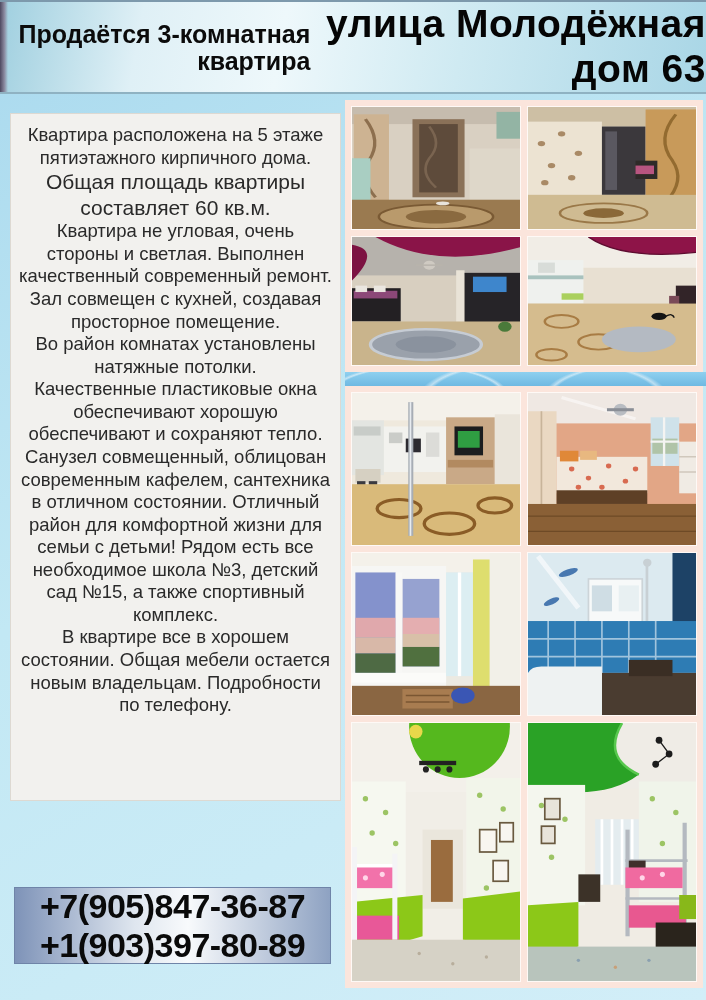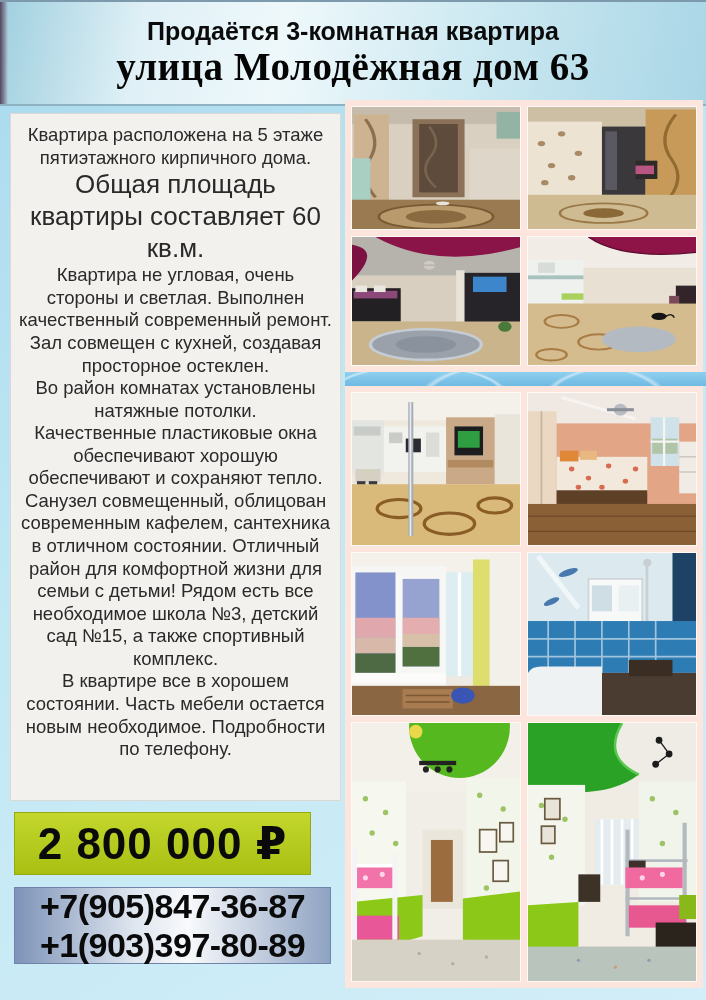--- a/index.html
+++ b/index.html
@@ -1,34 +1,34 @@
 <!DOCTYPE html>
 <html lang="ru"><head>
 <meta charset="utf-8">
 <style>
   html,body{margin:0;padding:0;}
   body{font-family:"Liberation Sans","DejaVu Sans",sans-serif;}
   .page{position:relative;width:706px;height:1000px;overflow:hidden;
     background:linear-gradient(150deg,#a9d9ee 0%,#c2e8f4 45%,#d2eef8 100%);}
   
-  .header{position:absolute;left:0;top:0;width:706px;height:106px;box-sizing:border-box;
+  .header{position:absolute;left:0;top:0;width:706px;height:94px;box-sizing:border-box;
     background:linear-gradient(100deg,#9fcfdf 0%,#dff0f6 20%,#eef8fb 40%,#cfeaf2 65%,#a9d6e6 100%);
     border-top:2px solid #7d99ac;border-bottom:2px solid #8fb2c2;
-    display:flex;flex-direction:column;align-items:center;justify-content:center;text-align:right;}
+    display:flex;flex-direction:row;align-items:center;justify-content:center;text-align:right;}
   .header::before{content:"";position:absolute;left:0;top:0;bottom:0;width:8px;
     background:linear-gradient(90deg,#4e4960,#8b8aa0 55%,rgba(139,138,160,0));}
   .h-line1{font-size:25px;font-weight:700;color:#0b0b0b;line-height:1.1;margin-top:2px;}
-  .h-line2{font-size:39px;font-weight:700;color:#050505;line-height:1.15;letter-spacing:.5px;font-family:Liberation Serif, serif;}
+  .h-line2{font-size:39px;font-weight:700;color:#050505;line-height:1.15;letter-spacing:.5px;}
   
   .left-col{position:absolute;left:0;top:98px;width:345px;height:902px;}
   .desc{position:absolute;left:10px;top:15px;width:331px;height:688px;box-sizing:border-box;
     background:#f2f1ee;border:1px solid #ddd9d2;padding:10px 8px;overflow:hidden;
     text-align:center;color:#2a2a2a;font-size:18.5px;line-height:1.22;}
   .desc p{margin:0;}
-  .desc p.big{font-size:26px;}
+  .desc p.big{font-size:21px;}
   .price{position:absolute;left:14px;top:714px;width:297px;height:63px;
     background:linear-gradient(180deg,#c3d72c,#a9c013);border:1px solid #96a90e;box-sizing:border-box;
     display:flex;align-items:center;justify-content:center;
     font-size:44px;font-weight:700;color:#0a0a0a;letter-spacing:1px;}
   .phones{position:absolute;left:14px;top:789px;width:317px;height:77px;box-sizing:border-box;
     background:linear-gradient(90deg,#7e93b8 0%,#dfe6ef 38%,#f8fafc 55%,#8ea2c2 100%);
     border:1px solid #6f84a8;display:flex;flex-direction:column;align-items:center;justify-content:center;}
   .phones .ph{font-size:34px;font-weight:700;color:#0a0a0a;line-height:39px;letter-spacing:-.5px;}
   
   .right-col{position:absolute;left:345px;top:98px;width:361px;height:902px;}
@@ -53,28 +53,25 @@
   <header class="header">
     <div class="h-line1">Продаётся 3-комнатная квартира</div>
     <div class="h-line2">улица Молодёжная дом 63</div>
   </header>
 
   <div class="left-col">
     <div class="desc">
       <p>Квартира расположена на 5 этаже пятиэтажного кирпичного дома.</p>
       <p class="big">Общая площадь квартиры составляет 60 кв.м.</p>
       <p>Квартира не угловая, очень стороны и светлая. Выполнен качественный современный ремонт.</p>
-      <p>Зал совмещен с кухней, создавая просторное остеклен.</p>
+      <p>Зал совмещен с кухней, создавая просторное помещение.</p>
       <p>Во район комнатах установлены натяжные потолки.</p>
       <p>Качественные пластиковые окна обеспечивают хорошую обеспечивают и сохраняют тепло.</p>
       <p>Санузел совмещенный, облицован современным кафелем, сантехника в отличном состоянии. Отличный район для комфортной жизни для семьи с детьми! Рядом есть все необходимое школа №3, детский сад №15, а также спортивный комплекс.</p>
-      <p>В квартире все в хорошем состоянии. Часть мебели остается новым необходимое. Подробности по телефону.</p>
-    </div>
-    <div class="price">
-      <span>2 800 000 ₽</span>
+      <p>В квартире все в хорошем состоянии. Общая мебели остается новым владельцам. Подробности по телефону.</p>
     </div>
     <div class="phones">
       <div class="ph">+7(905)847-36-87</div>
       <div class="ph">+1(903)397-80-89</div>
     </div>
   </div>
 
   <div class="right-col">
 
     <div class="frame frame-a">

